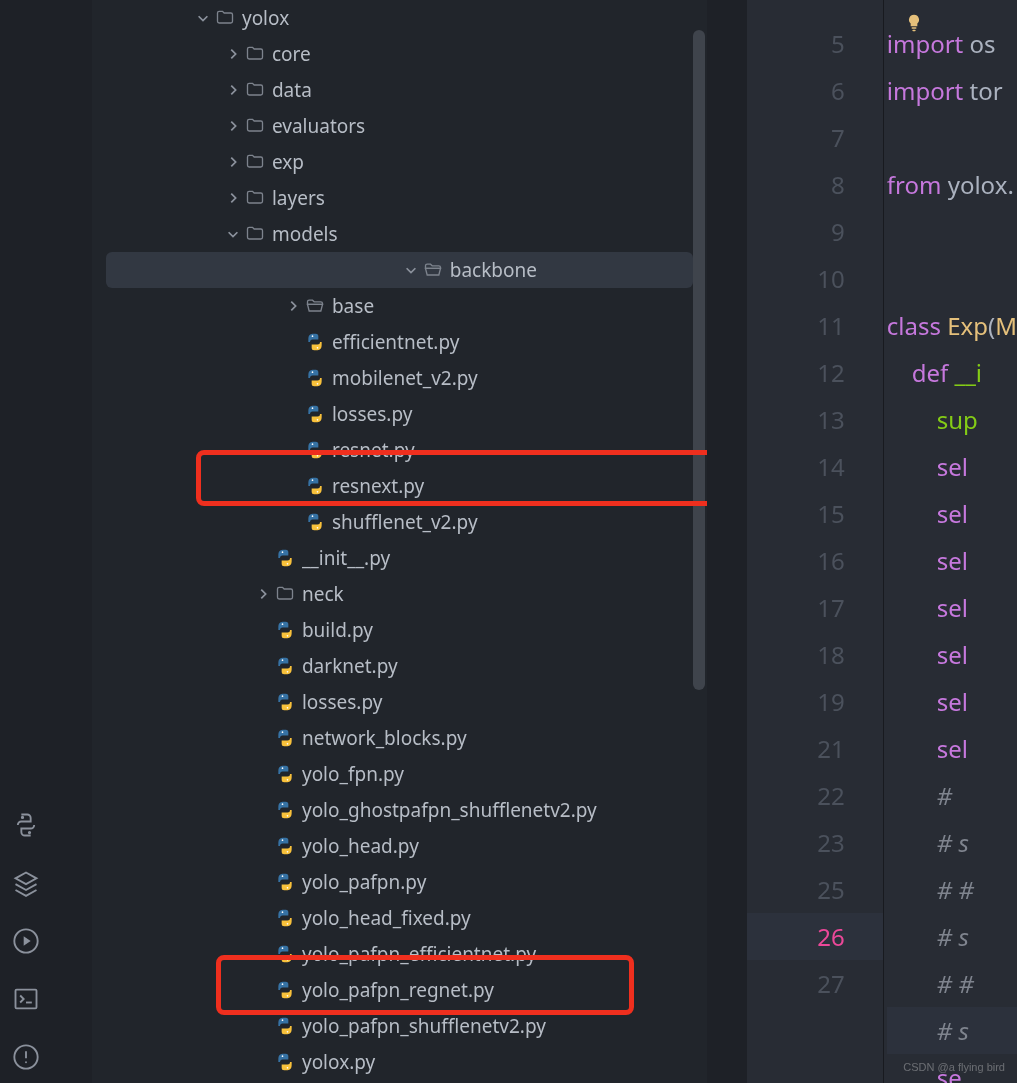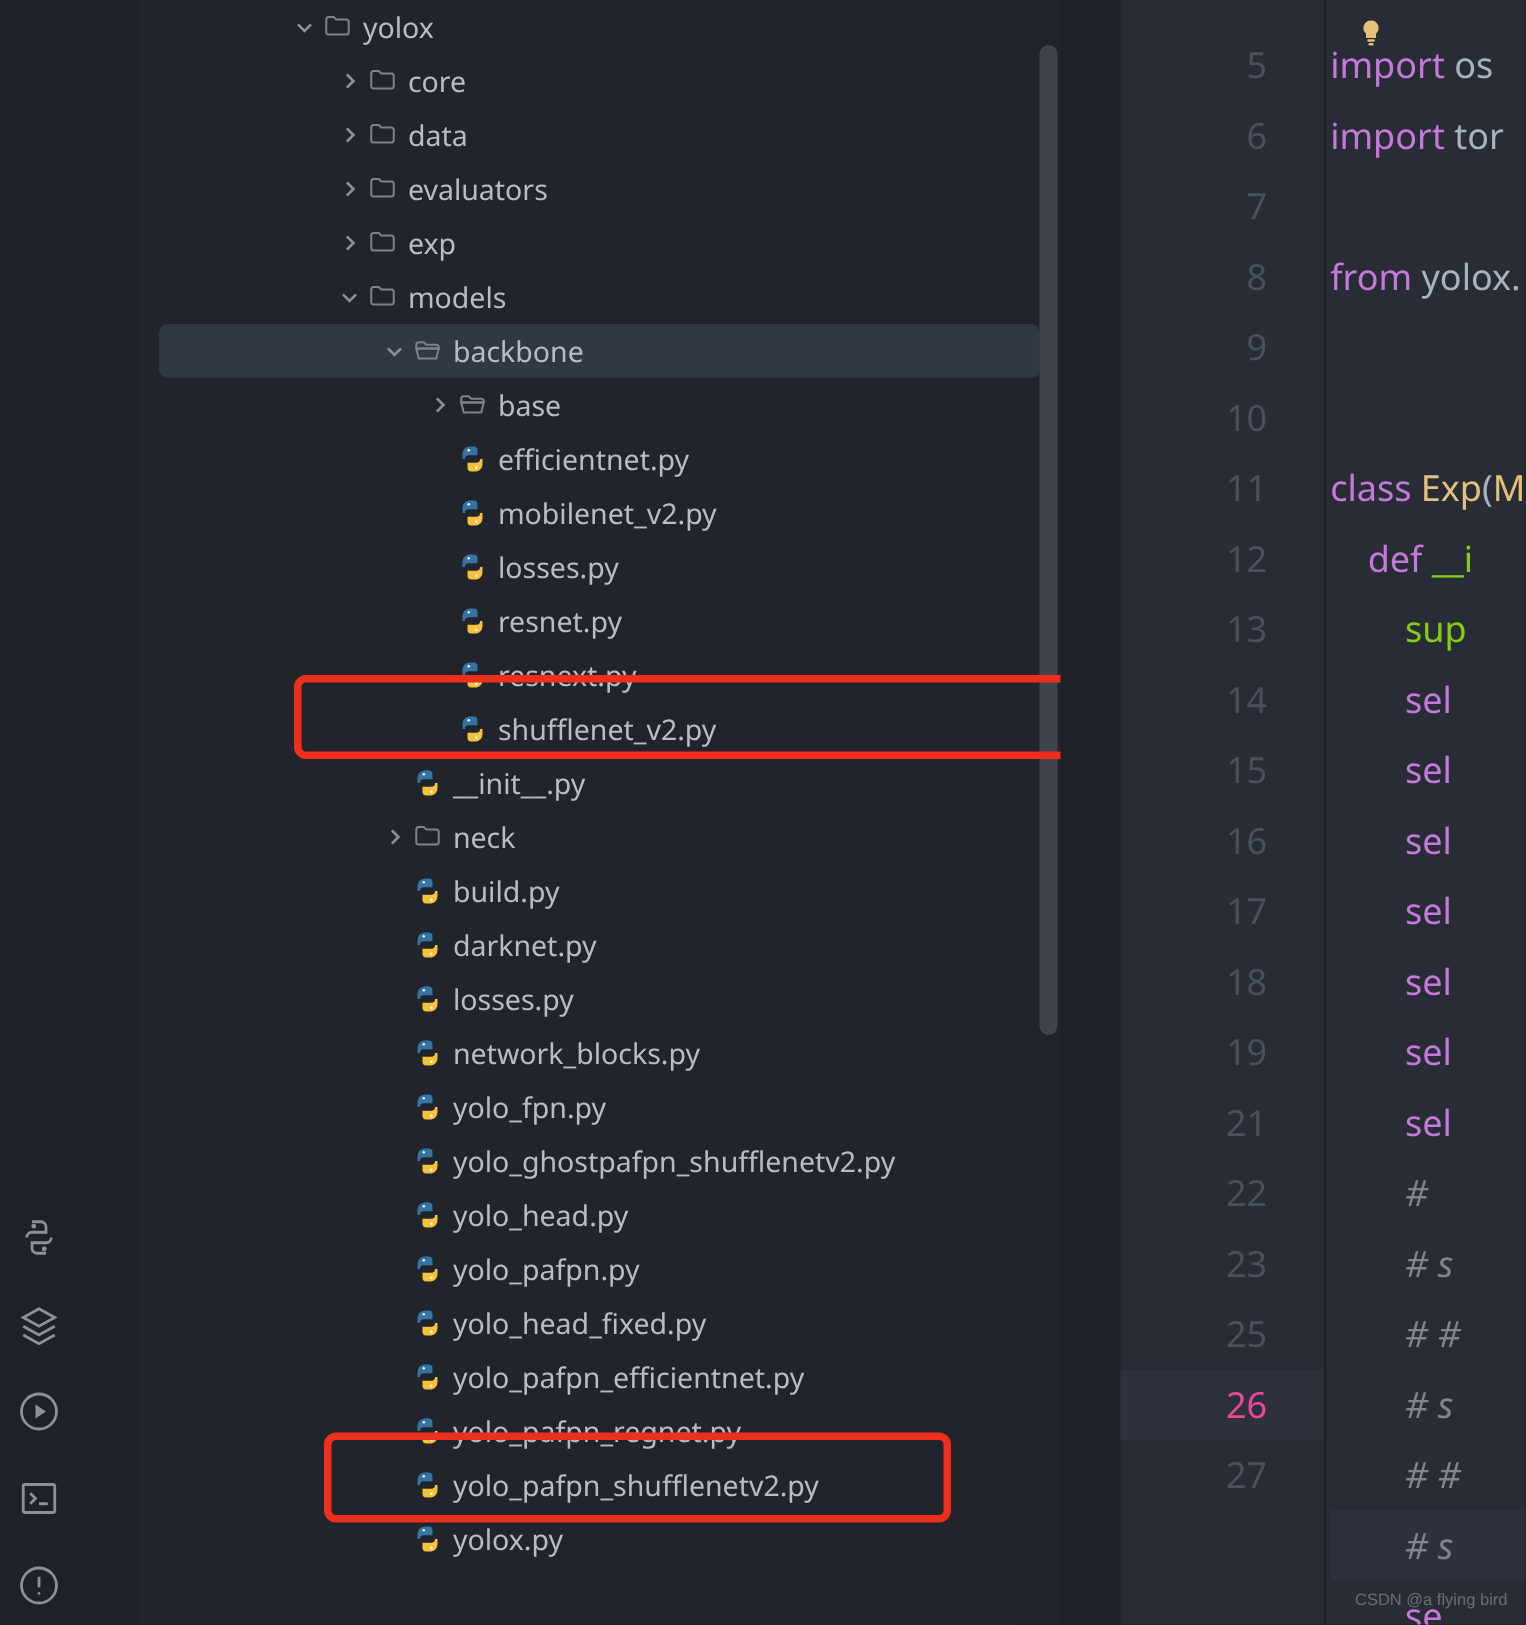--- a/index.html
+++ b/index.html
@@ -15,21 +15,21 @@
 .activity-bar .icon { width:28px; height:28px; color:#8b919c; cursor:pointer; }
 .activity-bar svg { width:100%; height:100%; stroke:currentColor; fill:none; stroke-width:1.6; }
 .sidebar {
   width:651px; background:#21252b; position:relative; overflow:hidden;
 }
 .tree { padding-top:0; font-size:19px; color:#babfc7; }
 .row {
   display:flex; align-items:center; height:36px; padding-right:8px;
   white-space:nowrap; cursor:pointer;
 }
-.row.selected { background:#323842; border-radius:6px; margin:0 14px 0 14px; }
+.row.selected { background:#323842; border-radius:6px; margin:0 14px 0 14px;justify-content:center; }
 .row .indent { flex:0 0 auto; }
 .row .chev { width:22px; display:inline-flex; justify-content:center; color:#8b919c; }
 .row .chev svg { width:14px; height:14px; stroke:currentColor; fill:none; stroke-width:2; }
 .row .ficon { width:22px; height:22px; display:inline-flex; align-items:center; justify-content:center; margin-right:6px; }
 .row .ficon svg { width:20px; height:20px; }
 .row .label { color:#b7bdc6; }
 .folder-stroke { stroke:#7d838d; fill:none; stroke-width:1.6; }
 .py-top { fill:#3672a4; }
 .py-bot { fill:#f8c13b; }
 .vscroll {
@@ -175,20 +175,34 @@
             <svg viewBox="0 0 24 24">
               <path class="folder-stroke" d="M3 6a2 2 0 0 1 2-2h4l2 2h8a2 2 0 0 1 2 2v8a2 2 0 0 1-2 2H5a2 2 0 0 1-2-2V6z"></path>
             </svg>
           </span>
           <span class="label">exp</span>
         </div>
         <div class="row">
           <span class="indent" style="width:130px"></span>
           <span class="chev">
             <svg viewBox="0 0 16 16">
+              <path d="M6 3l5 5-5 5"></path>
+            </svg>
+          </span>
+          <span class="ficon">
+            <svg viewBox="0 0 24 24">
+              <path class="folder-stroke" d="M3 6a2 2 0 0 1 2-2h4l2 2h8a2 2 0 0 1 2 2v8a2 2 0 0 1-2 2H5a2 2 0 0 1-2-2V6z"></path>
+            </svg>
+          </span>
+          <span class="label">layers</span>
+        </div>
+        <div class="row">
+          <span class="indent" style="width:130px"></span>
+          <span class="chev">
+            <svg viewBox="0 0 16 16">
               <path d="M3 6l5 5 5-5"></path>
             </svg>
           </span>
           <span class="ficon">
             <svg viewBox="0 0 24 24">
               <path class="folder-stroke" d="M3 6a2 2 0 0 1 2-2h4l2 2h8a2 2 0 0 1 2 2v8a2 2 0 0 1-2 2H5a2 2 0 0 1-2-2V6z"></path>
             </svg>
           </span>
           <span class="label">models</span>
         </div>

